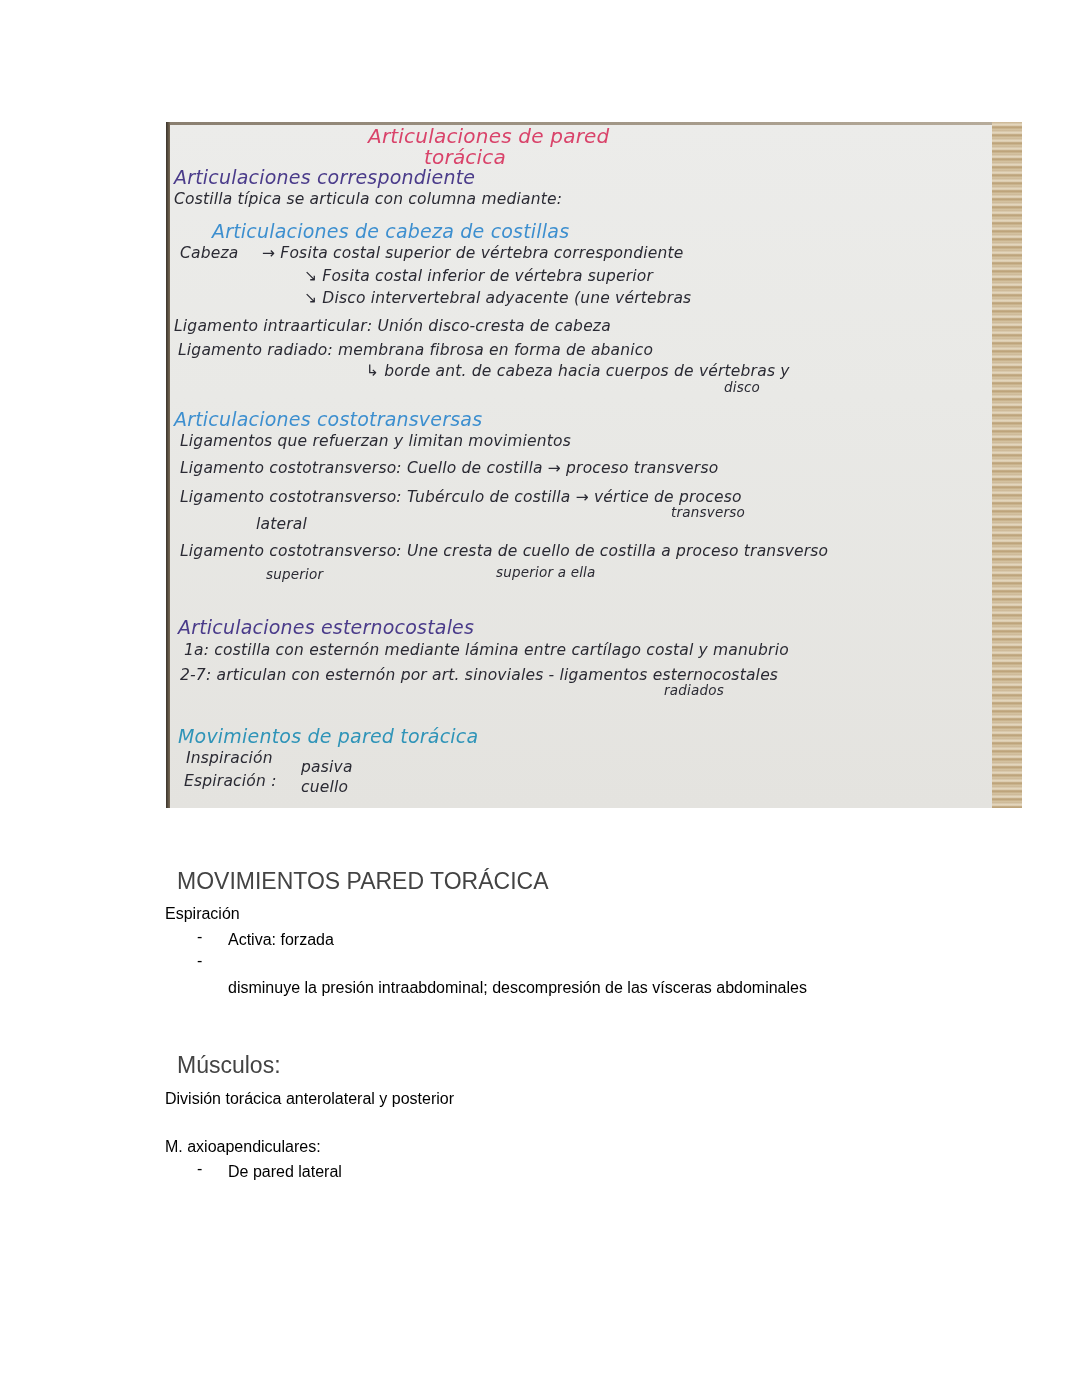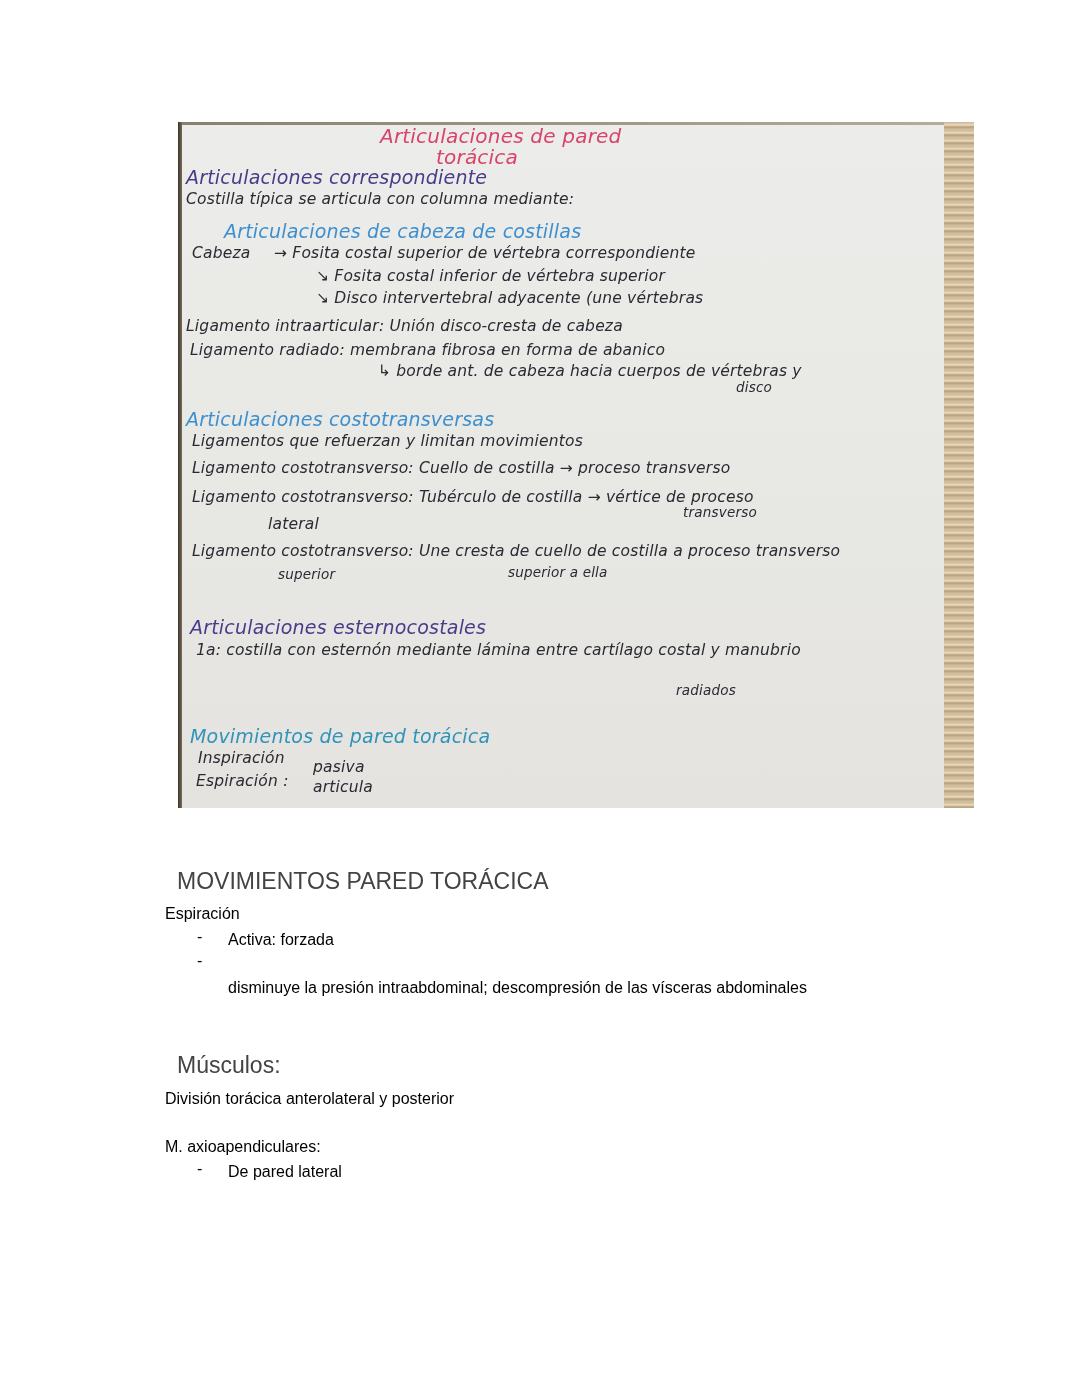--- a/index.html
+++ b/index.html
@@ -1,18 +1,18 @@
 <!DOCTYPE html>
 <html><head>
   <meta charset="utf-8">
   <style>
     html, body { margin: 0; padding: 0; background: #ffffff; }
     body { width: 1080px; height: 1397px; position: relative; overflow: hidden;
            font-family: "Liberation Sans", sans-serif; color: #000; }
-    .photo { position: absolute; left: 178px; top: 122px; width: 796px; height: 686px;
+    .photo { position: absolute; left: 166px; top: 122px; width: 856px; height: 686px;
              background: linear-gradient(180deg, #ececea 0%, #e9e9e6 40%, #e4e3df 100%);
              overflow: hidden; }
     .photo .left-edge { position: absolute; left: 0; top: 0; bottom: 0; width: 4px;
              background: linear-gradient(90deg,#3a332b,#7a6c58); }
     .photo .top-edge { position: absolute; left: 0; right: 0; top: 0; height: 3px;
              background: linear-gradient(90deg,#8a7f70,#b8ad9c); }
     .photo .wood { position: absolute; right: 0; top: 0; bottom: 0; width: 30px;
              background: repeating-linear-gradient(180deg,#c9b491 0px,#e8dcc5 3px,#b89d72 5px,#d9c8a8 8px); }
     .hw { position: absolute; font-family: "DejaVu Sans", sans-serif; font-weight: 300;
           white-space: nowrap; font-style: italic; letter-spacing: 0.2px; }
@@ -63,27 +63,28 @@
   <div class="hw ink-black h-line" style="left:14px; top:337px;">Ligamento costotransverso: Cuello de costilla → proceso transverso</div>
   <div class="hw ink-black h-line" style="left:14px; top:366px;">Ligamento costotransverso: Tubérculo de costilla → vértice de proceso</div>
   <div class="hw ink-black h-small" style="left:505px; top:382px;">transverso</div>
   <div class="hw ink-black h-line" style="left:90px; top:393px;">lateral</div>
   <div class="hw ink-black h-line" style="left:14px; top:420px;">Ligamento costotransverso: Une cresta de cuello de costilla a proceso transverso</div>
   <div class="hw ink-black h-small" style="left:100px; top:444px;">superior</div>
   <div class="hw ink-black h-small" style="left:330px; top:442px;">superior a ella</div>
 
   <div class="hw ink-purple h-sec" style="left:12px; top:494px;">Articulaciones esternocostales</div>
   <div class="hw ink-black h-line" style="left:18px; top:519px;">1a: costilla con esternón mediante lámina entre cartílago costal y manubrio</div>
+  <div class="hw ink-black h-line" style="left:14px; top:544px;">2-7: articulan con esternón por art. sinoviales - ligamentos esternocostales</div>
   <div class="hw ink-black h-small" style="left:498px; top:560px;">radiados</div>
 
   <div class="hw ink-teal h-sec" style="left:12px; top:603px;">Movimientos de pared torácica</div>
   <div class="hw ink-black h-line" style="left:20px; top:627px;">Inspiración</div>
   <div class="hw ink-black h-line" style="left:18px; top:650px;">Espiración :</div>
   <div class="hw ink-black h-line" style="left:135px; top:636px;">pasiva</div>
-  <div class="hw ink-black h-line" style="left:135px; top:656px;">articula</div>
+  <div class="hw ink-black h-line" style="left:135px; top:656px;">cuello</div>
 </div>
 
 <div class="typed heading1" style="top:868px;">MOVIMIENTOS PARED TORÁCICA</div>
 <div class="typed para" style="top:905px;">Espiración</div>
 
 <div class="bullet" style="left:197px; top:928px; width:720px; height:24px;">
   <span class="dash">-</span>
   <span class="txt">Activa: forzada</span>
 </div>
 <div class="bullet" style="left:197px; top:952px; width:720px; height:48px;">

